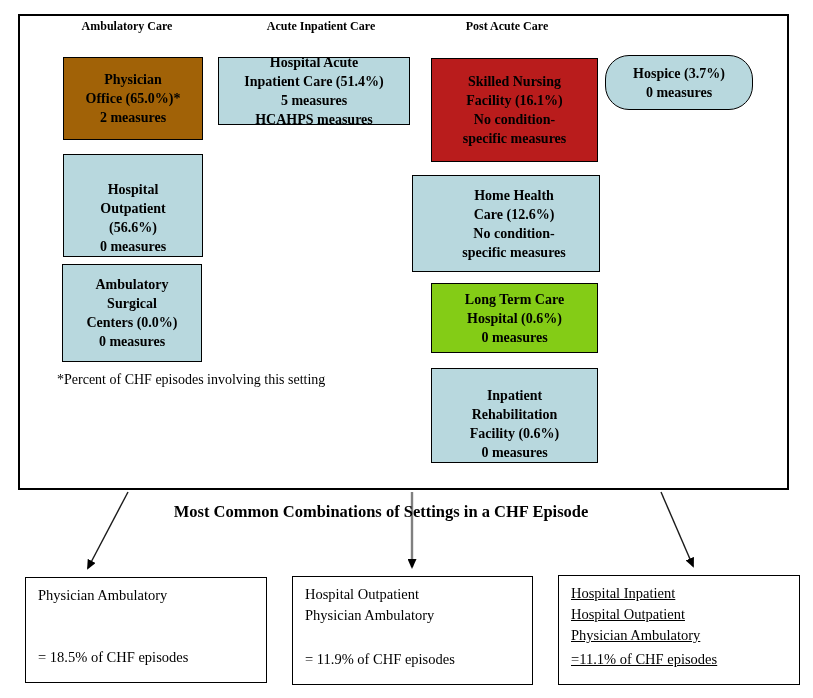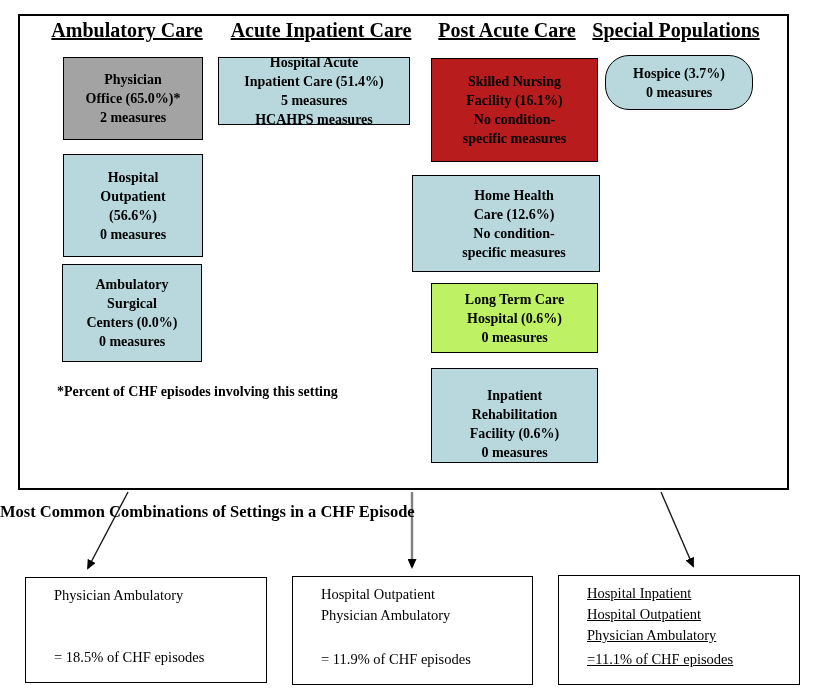--- a/index.html
+++ b/index.html
@@ -9,81 +9,80 @@
 
   
   .outer-box {
     position: absolute; left: 18px; top: 14px; width: 771px; height: 476px;
     border: 2px solid #000; background: #fff;
   }
 
   
   .col-heading {
     position: absolute; top: 19px; transform: translateX(-50%);
-    font-weight: bold; font-size: 20px; text-decoration: underline;
+    font-weight: bold; font-size: 12px; 
     white-space: nowrap;
   }
   .h-amb { left: 127px; }
   .h-aic { left: 321px; }
   .h-pac { left: 507px; }
   .h-sp  { left: 676px; }
 
   
   .tbox {
     position: absolute; border: 1.5px solid #000;
     display: flex; flex-direction: column; justify-content: center; align-items: center;
     text-align: center; font-weight: bold; font-size: 14px; line-height: 19px;
   }
   .b-phys { left: 63px;  top: 57px;  width: 140px; height: 83px;  }
-  .b-hout { left: 63px;  top: 154px; width: 140px; height: 103px; }
+  .b-hout { left: 63px;  top: 154px; width: 140px; height: 103px; justify-content: flex-end; }
   .b-asc  { left: 62px;  top: 264px; width: 140px; height: 98px;  }
   .b-haic { left: 218px; top: 57px;  width: 192px; height: 68px;  }
   .b-snf  { left: 431px; top: 58px;  width: 167px; height: 104px; }
   .b-hhc  { left: 412px; top: 175px; width: 188px; height: 97px; padding-left: 16px;  }
   .b-ltch { left: 431px; top: 283px; width: 167px; height: 70px;  }
   .b-irf  { left: 431px; top: 368px; width: 167px; height: 95px; justify-content: flex-end;  }
   .b-hosp { left: 605px; top: 55px;  width: 148px; height: 55px; border-radius: 24px;  }
 
   .footnote {
-    position: absolute; left: 57px; top: 384px;
-    font-size: 14px; white-space: nowrap; font-weight: bold;
+    position: absolute; left: 57px; top: 372px;
+    font-size: 14px; white-space: nowrap;
   }
 
   
   .arrows { position: absolute; left: 0; top: 0; width: 813px; height: 698px; pointer-events: none; }
 
   .combo-title {
     position: absolute; left: 0; top: 502px; width: 762px;
-    text-align: left; font-weight: bold; font-size: 16.5px;
+    text-align: center; font-weight: bold; font-size: 16.5px;
   }
 
   
   .combo-box {
     position: absolute; border: 1.5px solid #000; background: #fff;
     display: flex; flex-direction: column; justify-content: space-between;
-    font-size: 14.5px; line-height: 21px; padding: 7px 12px 14px 28px;
+    font-size: 14.5px; line-height: 21px; padding: 7px 12px 14px 12px;
   }
   .cb-1 { left: 25px;  top: 577px; width: 242px; height: 106px; }
   .cb-2 { left: 292px; top: 576px; width: 241px; height: 109px; }
   .cb-3 { left: 558px; top: 575px; width: 242px; height: 110px; text-decoration: underline; }
   .combo-share { white-space: nowrap; }
 </style>
 </head>
 <body>
 
 <div class="stage">
 
   <div class="outer-box"></div>
 
   <div class="col-heading h-amb">Ambulatory Care</div>
   <div class="col-heading h-aic">Acute Inpatient Care</div>
   <div class="col-heading h-pac">Post Acute Care</div>
-  <div class="col-heading h-sp">Special Populations</div>
 
-  <div class="tbox b-phys" style="background: #a3a3a3;">
+  <div class="tbox b-phys" style="background: #a16207;">
       <div>Physician</div>
       <div>Office (65.0%)*</div>
       <div>2 measures</div>
     </div>
   <div class="tbox b-hout" style="background: rgb(184, 216, 222);">
       <div>Hospital</div>
       <div>Outpatient</div>
       <div>(56.6%)</div>
       <div>0 measures</div>
     </div>
@@ -104,21 +103,21 @@
       <div>Facility (16.1%)</div>
       <div>No condition-</div>
       <div>specific measures</div>
     </div>
   <div class="tbox b-hhc" style="background: rgb(184, 216, 222);">
       <div>Home Health</div>
       <div>Care (12.6%)</div>
       <div>No condition-</div>
       <div>specific measures</div>
     </div>
-  <div class="tbox b-ltch" style="background: #bef264;">
+  <div class="tbox b-ltch" style="background: #84cc16;">
       <div>Long Term Care</div>
       <div>Hospital (0.6%)</div>
       <div>0 measures</div>
     </div>
   <div class="tbox b-irf" style="background: rgb(184, 216, 222);">
       <div>Inpatient</div>
       <div>Rehabilitation</div>
       <div>Facility (0.6%)</div>
       <div>0 measures</div>
     </div>

